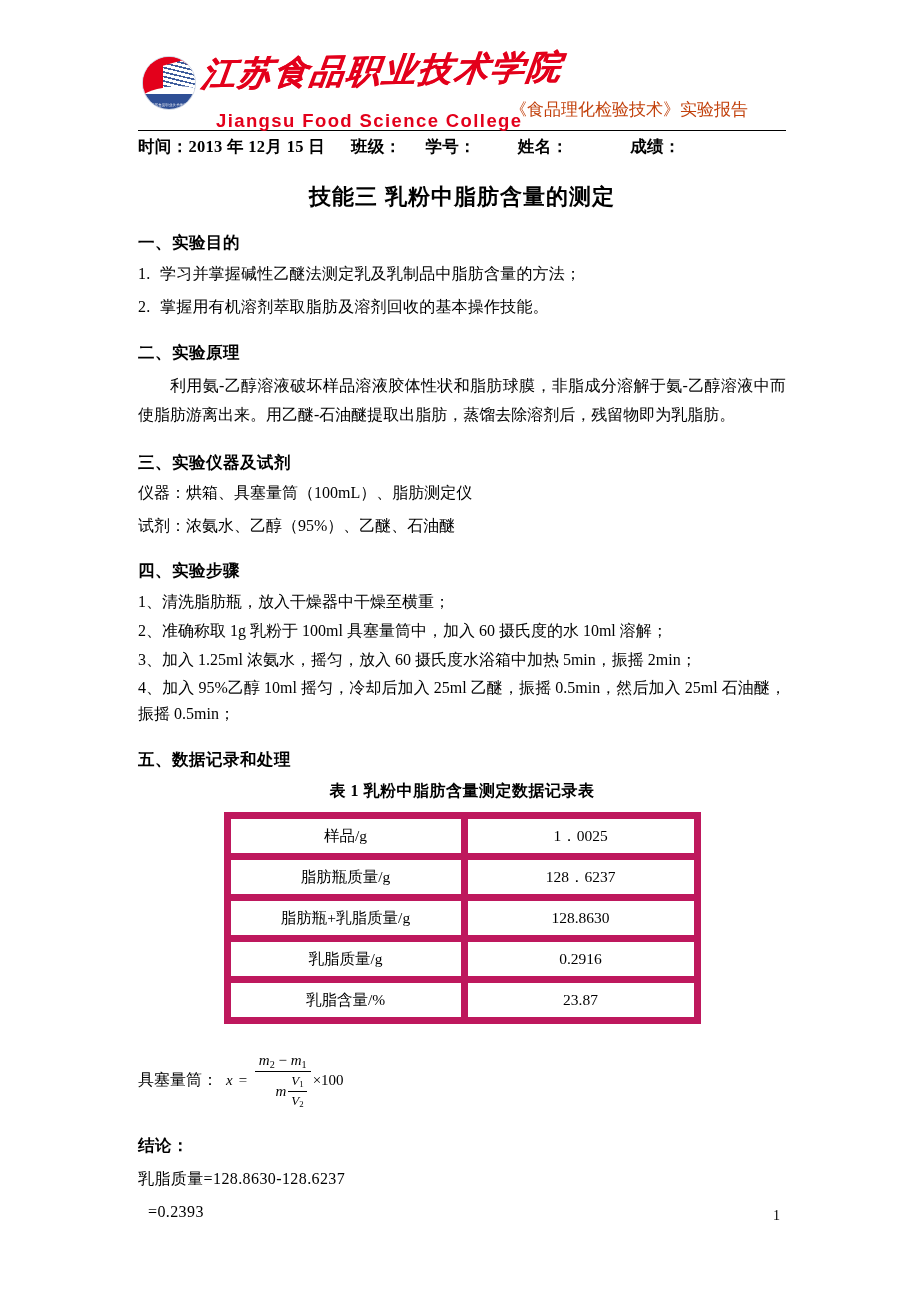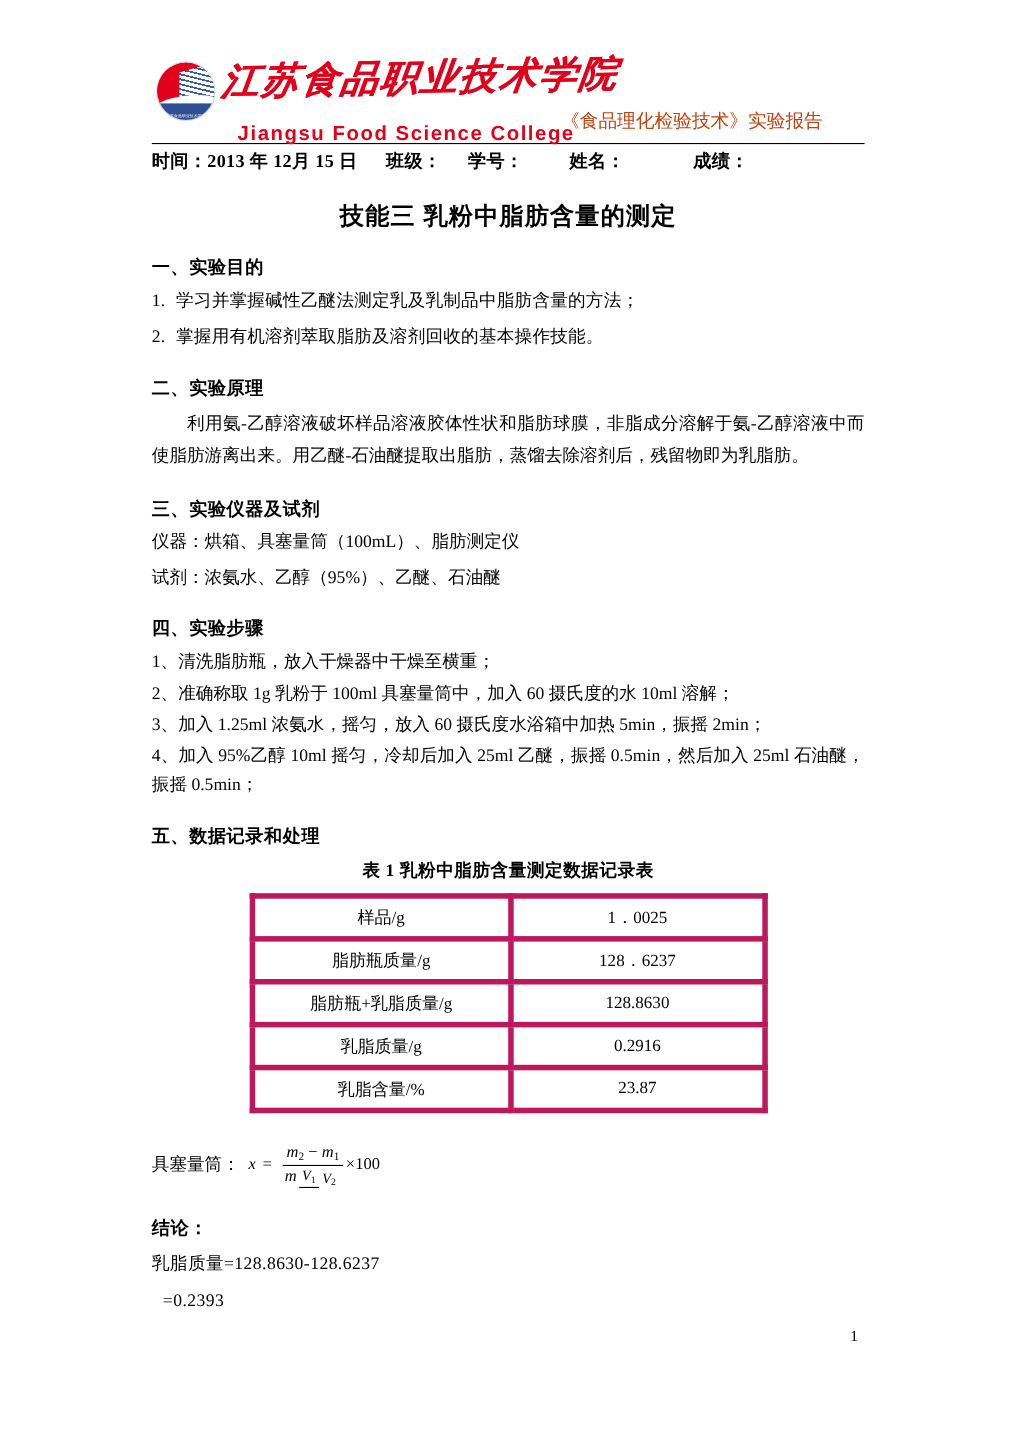--- a/index.html
+++ b/index.html
@@ -221,21 +221,21 @@
     margin: 10px 0 10px 0;
     letter-spacing: .5px;
   }
   table.data {
     border-collapse: collapse;
     margin: 0 auto;
     width: 440px;
     table-layout: fixed;
   }
   table.data td {
-    border: 5px solid #be185d;
+    border: 7px solid #be185d;
     height: 30px;
     font-size: 15.5px;
     text-align: center;
     vertical-align: middle;
     padding: 2px 4px;
   }
   table.data td.label { width: 222px; }
   table.data td.value { width: 218px; }
 
   
@@ -268,20 +268,21 @@
   }
   .frac > .den-part {
     padding: 1px 4px 0 4px;
     white-space: nowrap;
     display: inline-flex;
     align-items: center;
     justify-content: center;
   }
   .frac-inner {
     display: inline-flex;
+    flex-direction: column;
     align-items: center;
     margin-left: 2px;
     font-size: 13px;
   }
   .frac-inner > .num-part {
     padding: 0 3px 1px 3px;
     border-bottom: 1px solid #000;
   }
   .frac-inner > .den-part { padding: 1px 3px 0 3px; }
   sub { font-size: .68em; vertical-align: -0.28em; }

